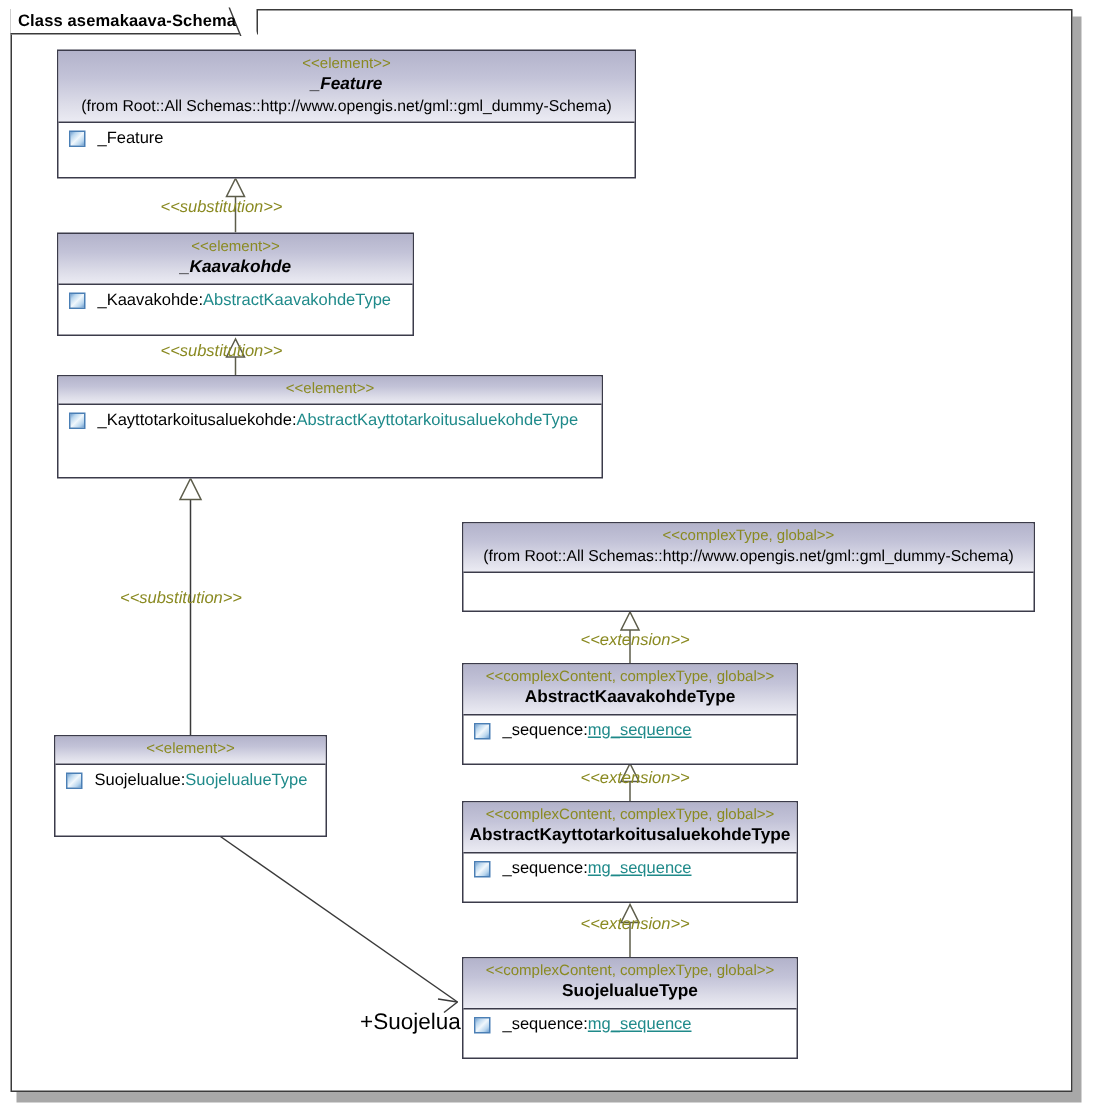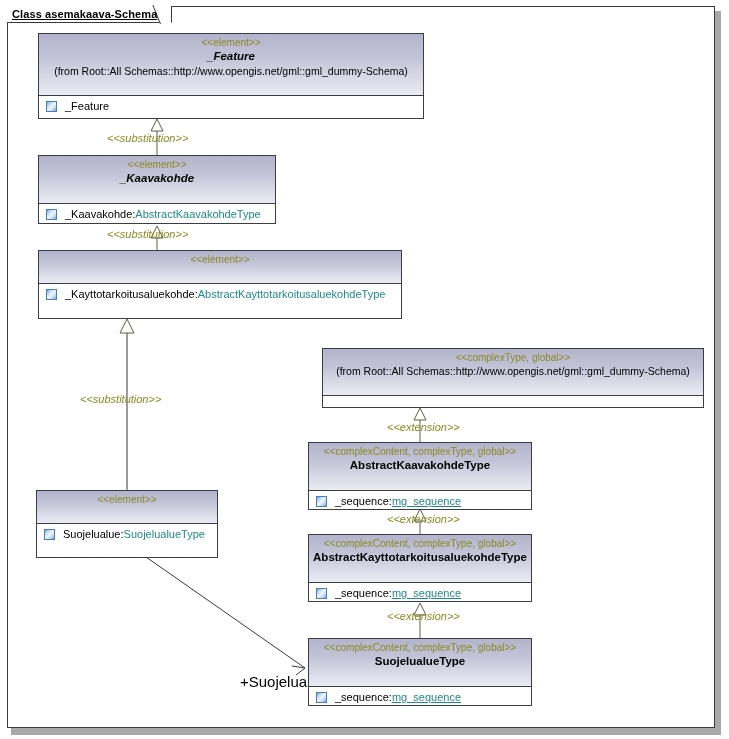--- a/index.html
+++ b/index.html
@@ -72,35 +72,34 @@
     box-sizing: border-box;
   }
   .frame-tab-label {
     font-size: 11px;
     font-weight: bold;
     color: #000000;
     white-space: nowrap;
     letter-spacing: 0.1px;
     position: relative;
     z-index: 2;
-    text-decoration: underline;
   }
 
   
   .uml-box {
     position: absolute;
     border: 1px solid #3b3b4a;
     background: #ffffff;
     box-sizing: border-box;
     z-index: 3;
   }
   .uml-head {
     background: linear-gradient(to bottom, #b3b3cb 0%, #c3c3d8 38%, #dcdce8 75%, #ebebf3 100%);
     border-bottom: 1px solid #3b3b4a;
-    padding: 2px 4px 17px 4px;
+    padding: 2px 4px 3px 4px;
     text-align: center;
     box-sizing: border-box;
   }
   .stereotype {
     font-size: 10px;
     color: #8a8a22;
     line-height: 13px;
     white-space: nowrap;
   }
   .uml-name {
@@ -302,21 +301,21 @@
     </div>
     <div class="uml-body">
       <div class="attr-row">
         <span class="attr-icon"></span>
         <span class="attr-text">Suojelualue:</span>
           <span class="attr-text attr-type">SuojelualueType</span>
       </div>
     </div>
   </div>
 
-  <div class="uml-box" style="left:322px; top:348px; width:382px; height:60px;">
+  <div class="uml-box" style="left:308px; top:348px; width:382px; height:60px;">
     <div class="uml-head">
       <div class="stereotype">&lt;&lt;complexType, global&gt;&gt;</div>
       <div class="uml-from">(from Root::All Schemas::http://www.opengis.net/gml::gml_dummy-Schema)</div>
     </div>
     <div class="uml-body" style="height:8px;"></div>
   </div>
 
   <div class="uml-box" style="left:308px; top:442px; width:224px; height:68px;">
     <div class="uml-head">
       <div class="stereotype">&lt;&lt;complexContent, complexType, global&gt;&gt;</div>

